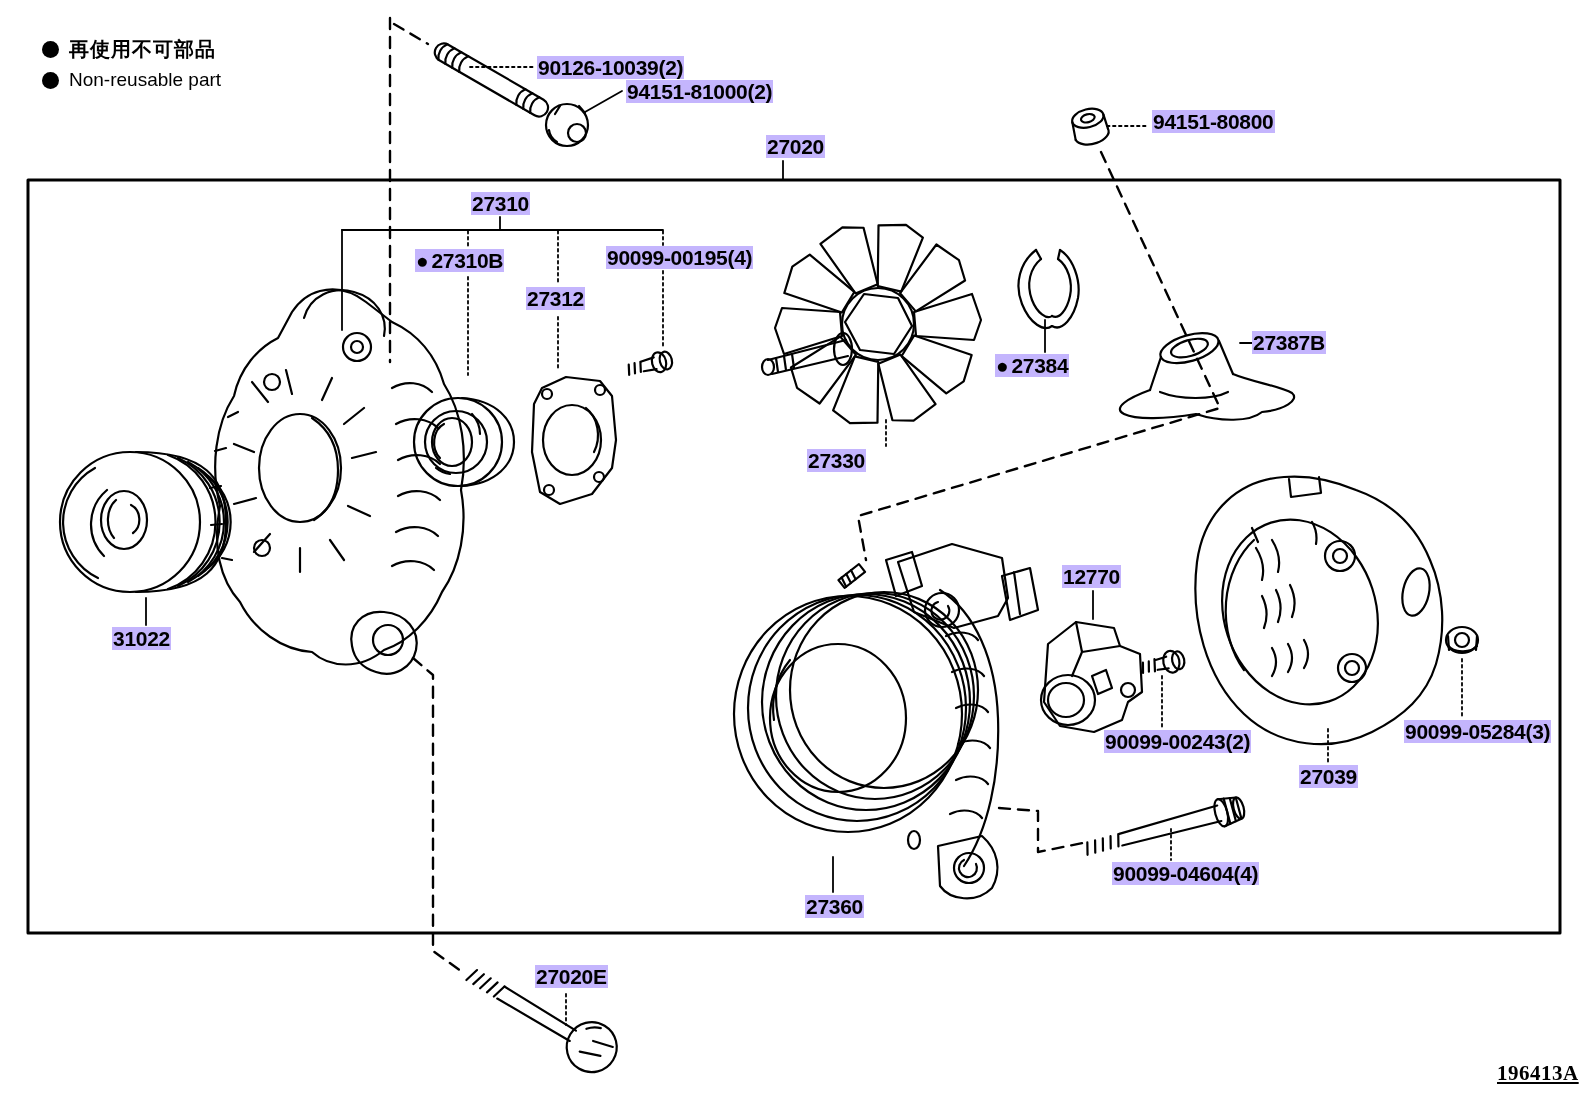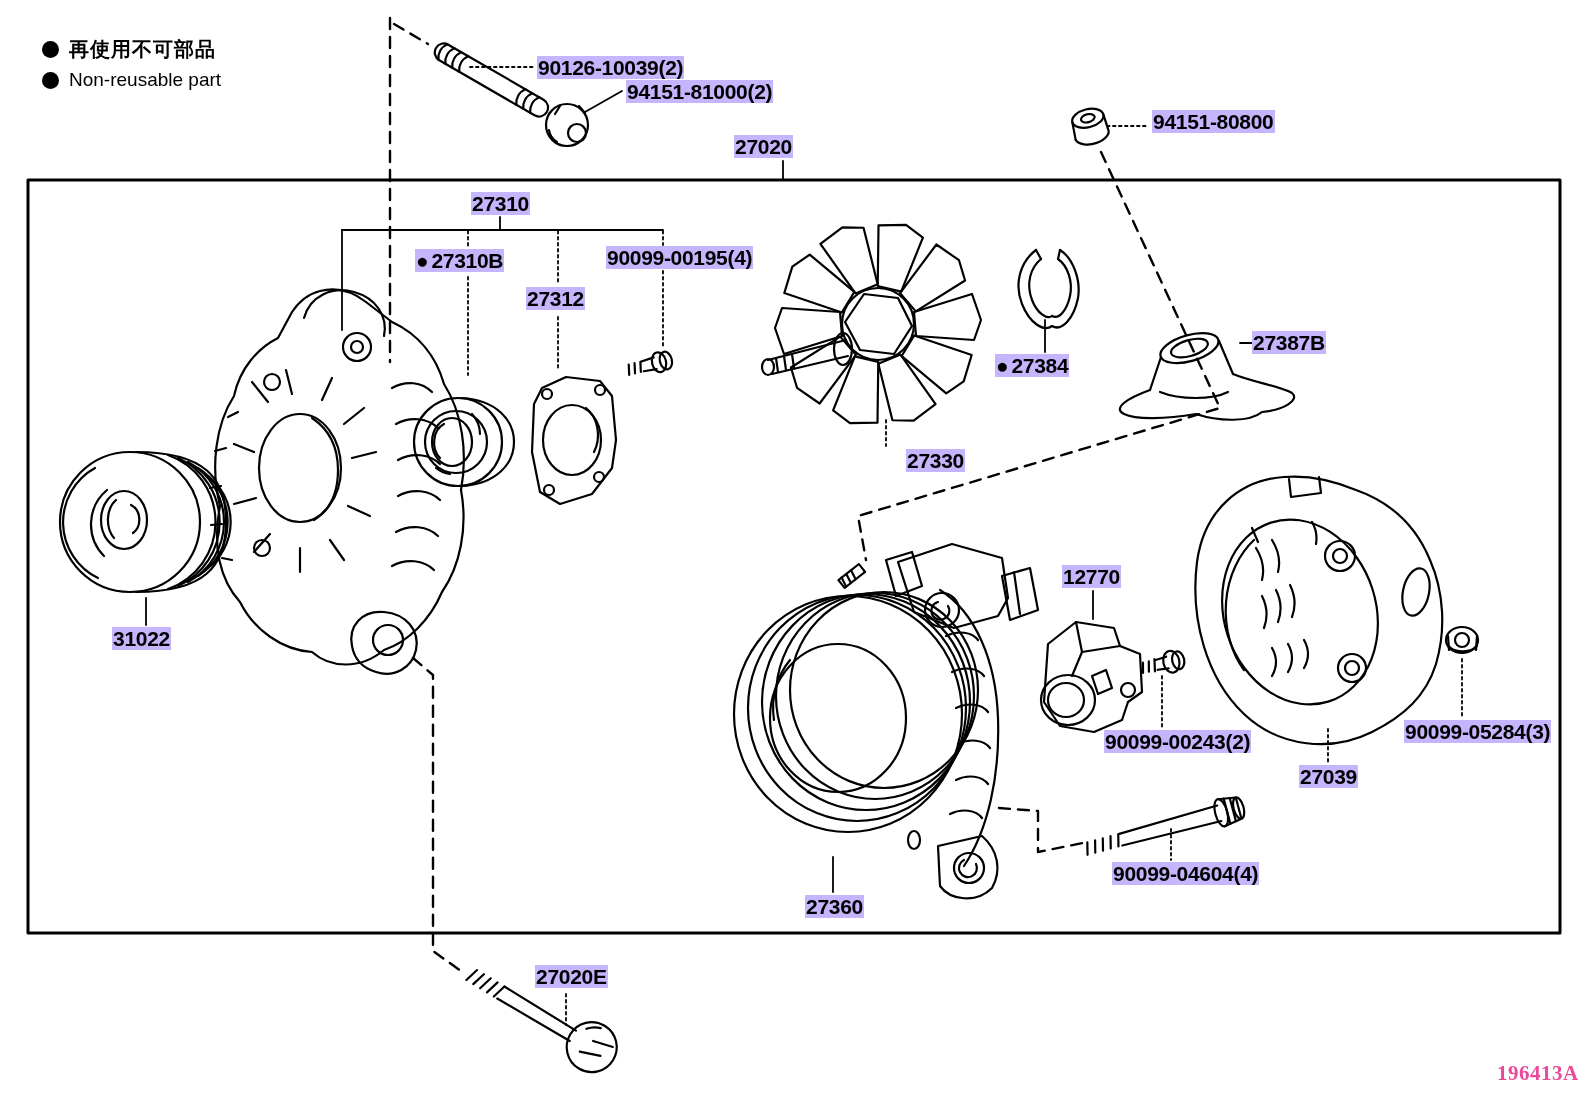--- a/index.html
+++ b/index.html
@@ -27,21 +27,21 @@
     position:absolute;left:42px;top:36px;color:#000;background:#fff;
   }
   .legend-row{display:flex;align-items:center;margin-bottom:6px;}
   .legend-dot{
     width:17px;height:17px;border-radius:50%;background:#000;margin-right:10px;flex:0 0 auto;
   }
   .legend-jp{font:bold 20px "DejaVu Sans",sans-serif;letter-spacing:1px;}
   .legend-en{font:normal 19px "Liberation Sans",sans-serif;}
   #figcode{
     position:absolute;left:1497px;top:1061px;
-    font:600 21px "Liberation Serif",serif;color:#ec4899;letter-spacing:0.5px;
+    font:600 21px "Liberation Serif",serif;color:#000000;letter-spacing:0.5px;text-decoration:underline;
   }
 </style>
 </head>
 <body>
 
 <div id="stage">
 
   <svg id="art" width="1592" height="1099" viewBox="0 0 1592 1099">
     <g stroke="#000" fill="none" stroke-width="2.2" stroke-linecap="round" stroke-linejoin="round">
 
@@ -290,40 +290,40 @@
       <span class="legend-en">Non-reusable part</span>
     </div>
   </div>
 
   <div class="lbl" style="left:537px;top:56px">
       <span>90126-10039(2)</span>
     </div>
   <div class="lbl" style="left:626px;top:80px">
       <span>94151-81000(2)</span>
     </div>
-  <div class="lbl" style="left:734px;top:135px">
+  <div class="lbl" style="left:766px;top:135px">
       <span>27020</span>
     </div>
   <div class="lbl" style="left:1152px;top:110px">
       <span>94151-80800</span>
     </div>
   <div class="lbl" style="left:471px;top:192px">
       <span>27310</span>
     </div>
   <div class="lbl" style="left:415px;top:249px">
       <span class="bullet">●</span>
       <span>27310B</span>
     </div>
   <div class="lbl" style="left:606px;top:246px">
       <span>90099-00195(4)</span>
     </div>
   <div class="lbl" style="left:526px;top:287px">
       <span>27312</span>
     </div>
-  <div class="lbl" style="left:906px;top:449px">
+  <div class="lbl" style="left:807px;top:449px">
       <span>27330</span>
     </div>
   <div class="lbl" style="left:995px;top:354px">
       <span class="bullet">●</span>
       <span>27384</span>
     </div>
   <div class="lbl" style="left:1252px;top:331px">
       <span>27387B</span>
     </div>
   <div class="lbl" style="left:112px;top:627px">

